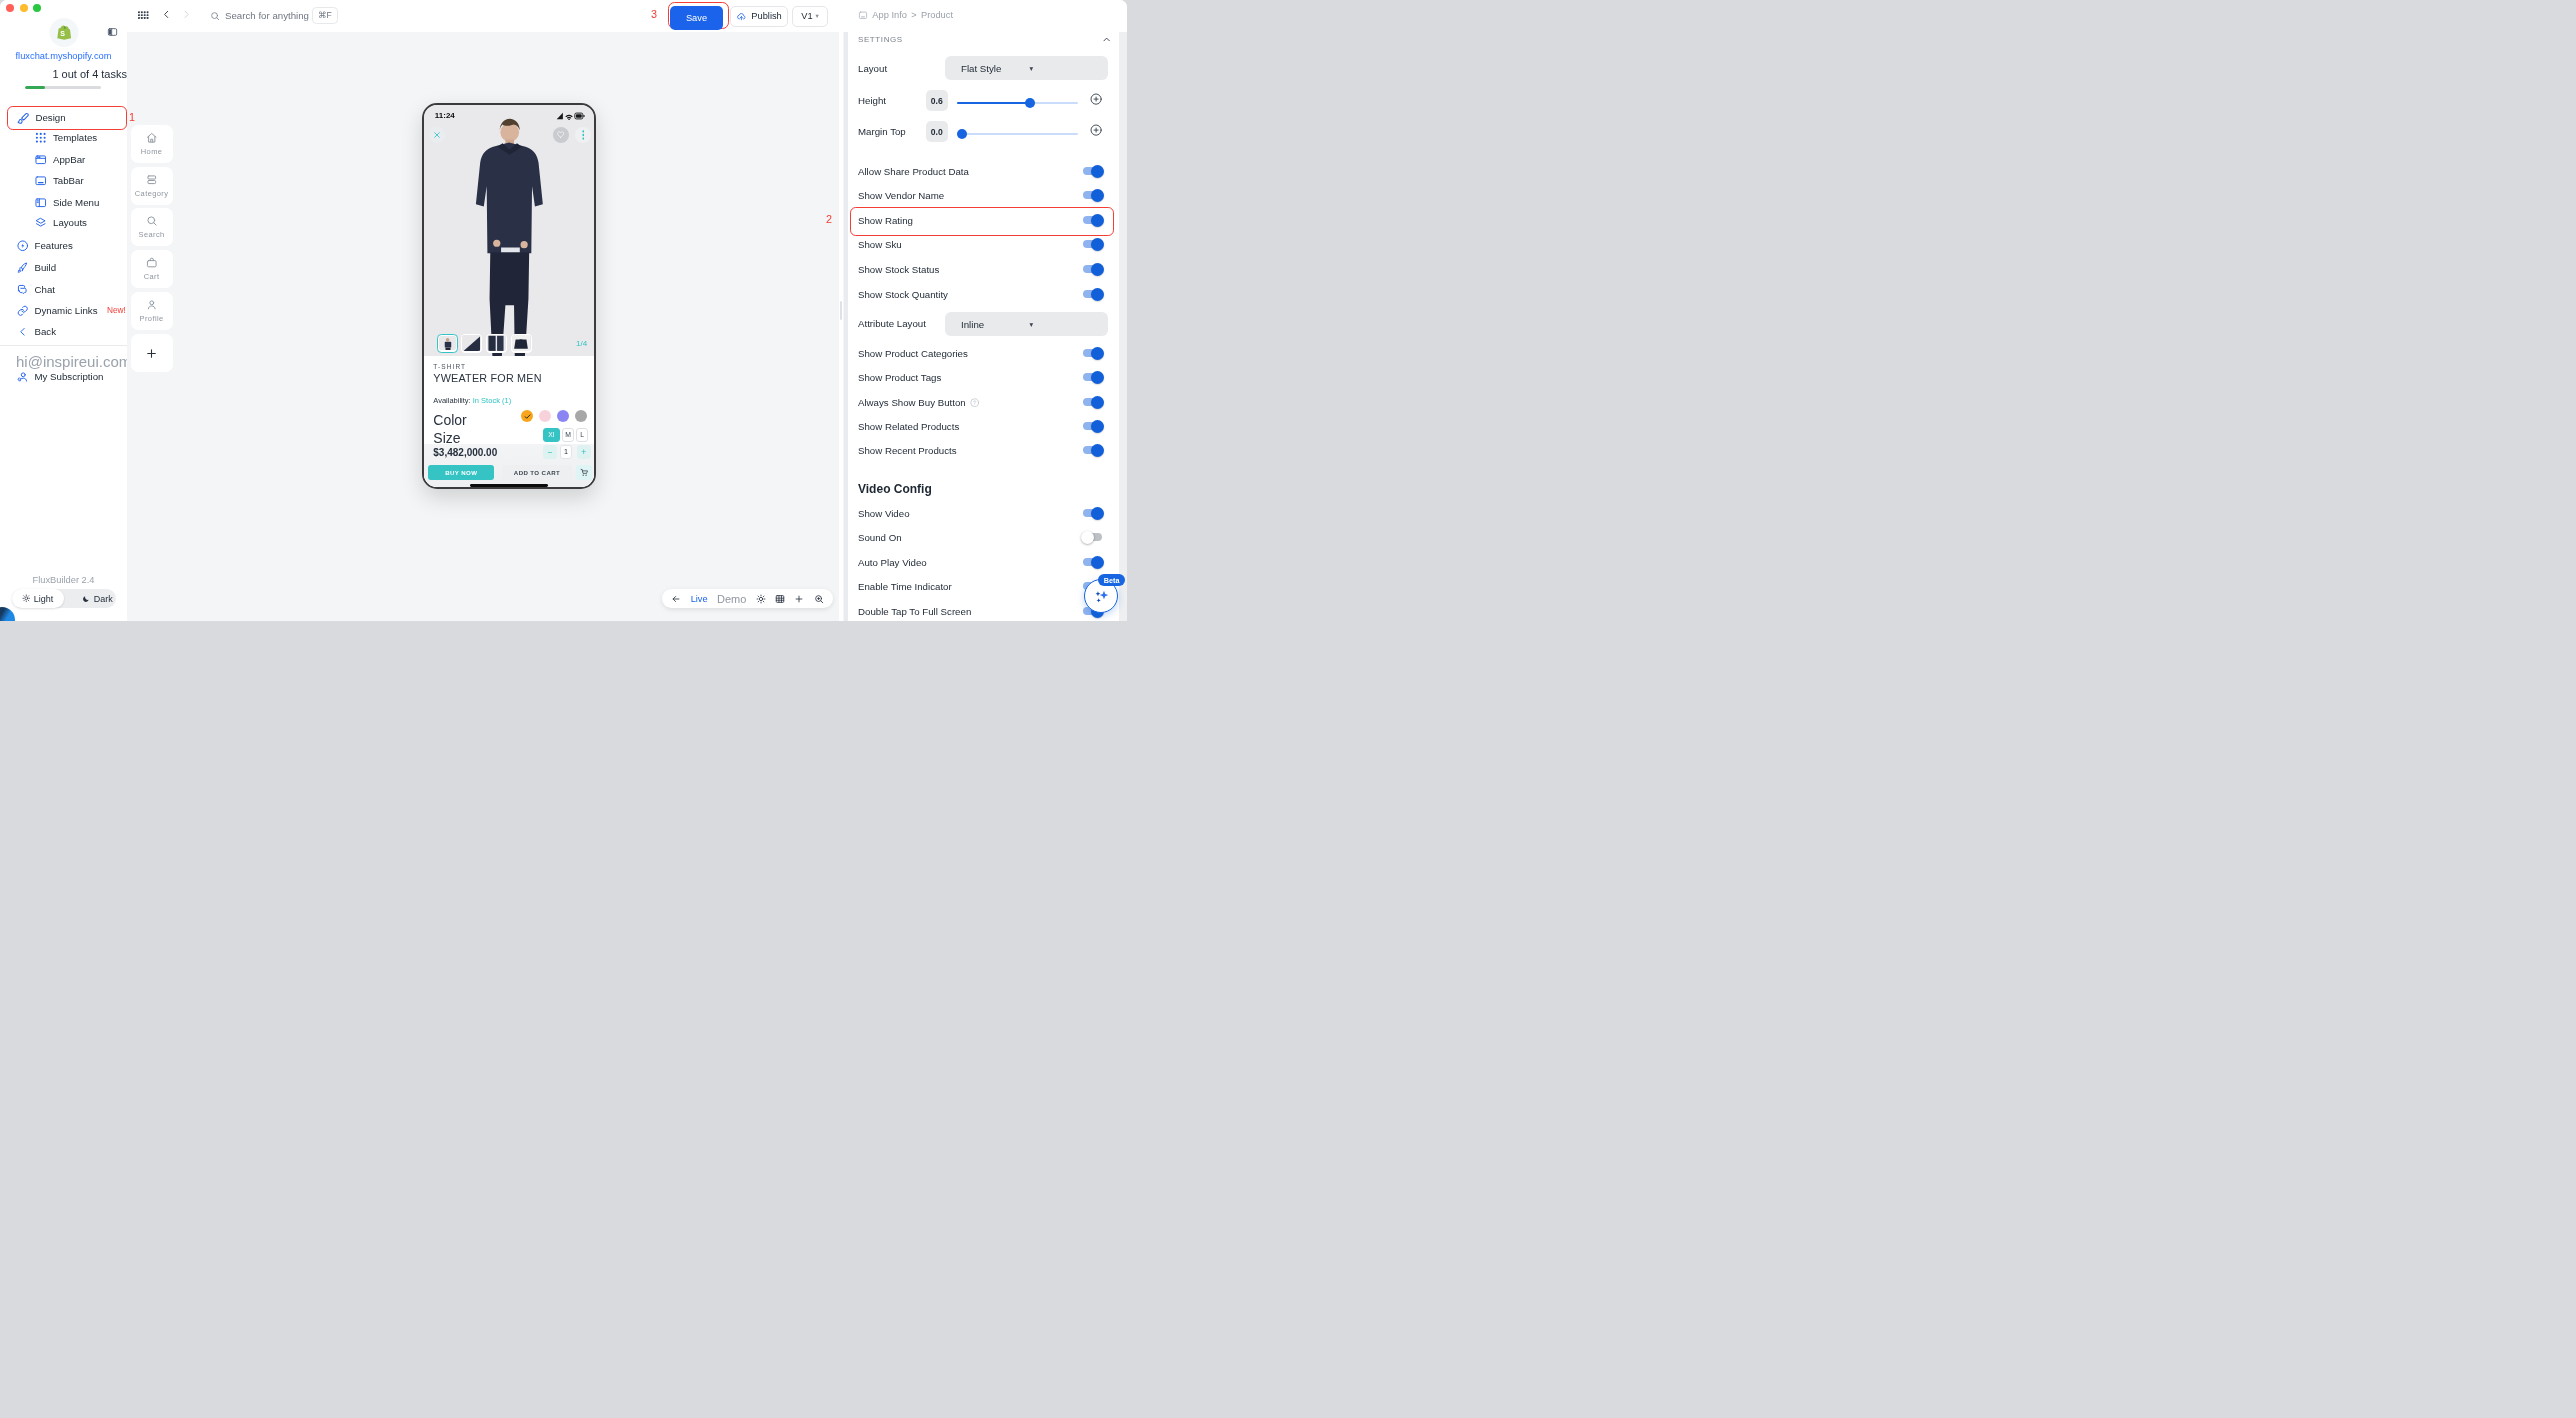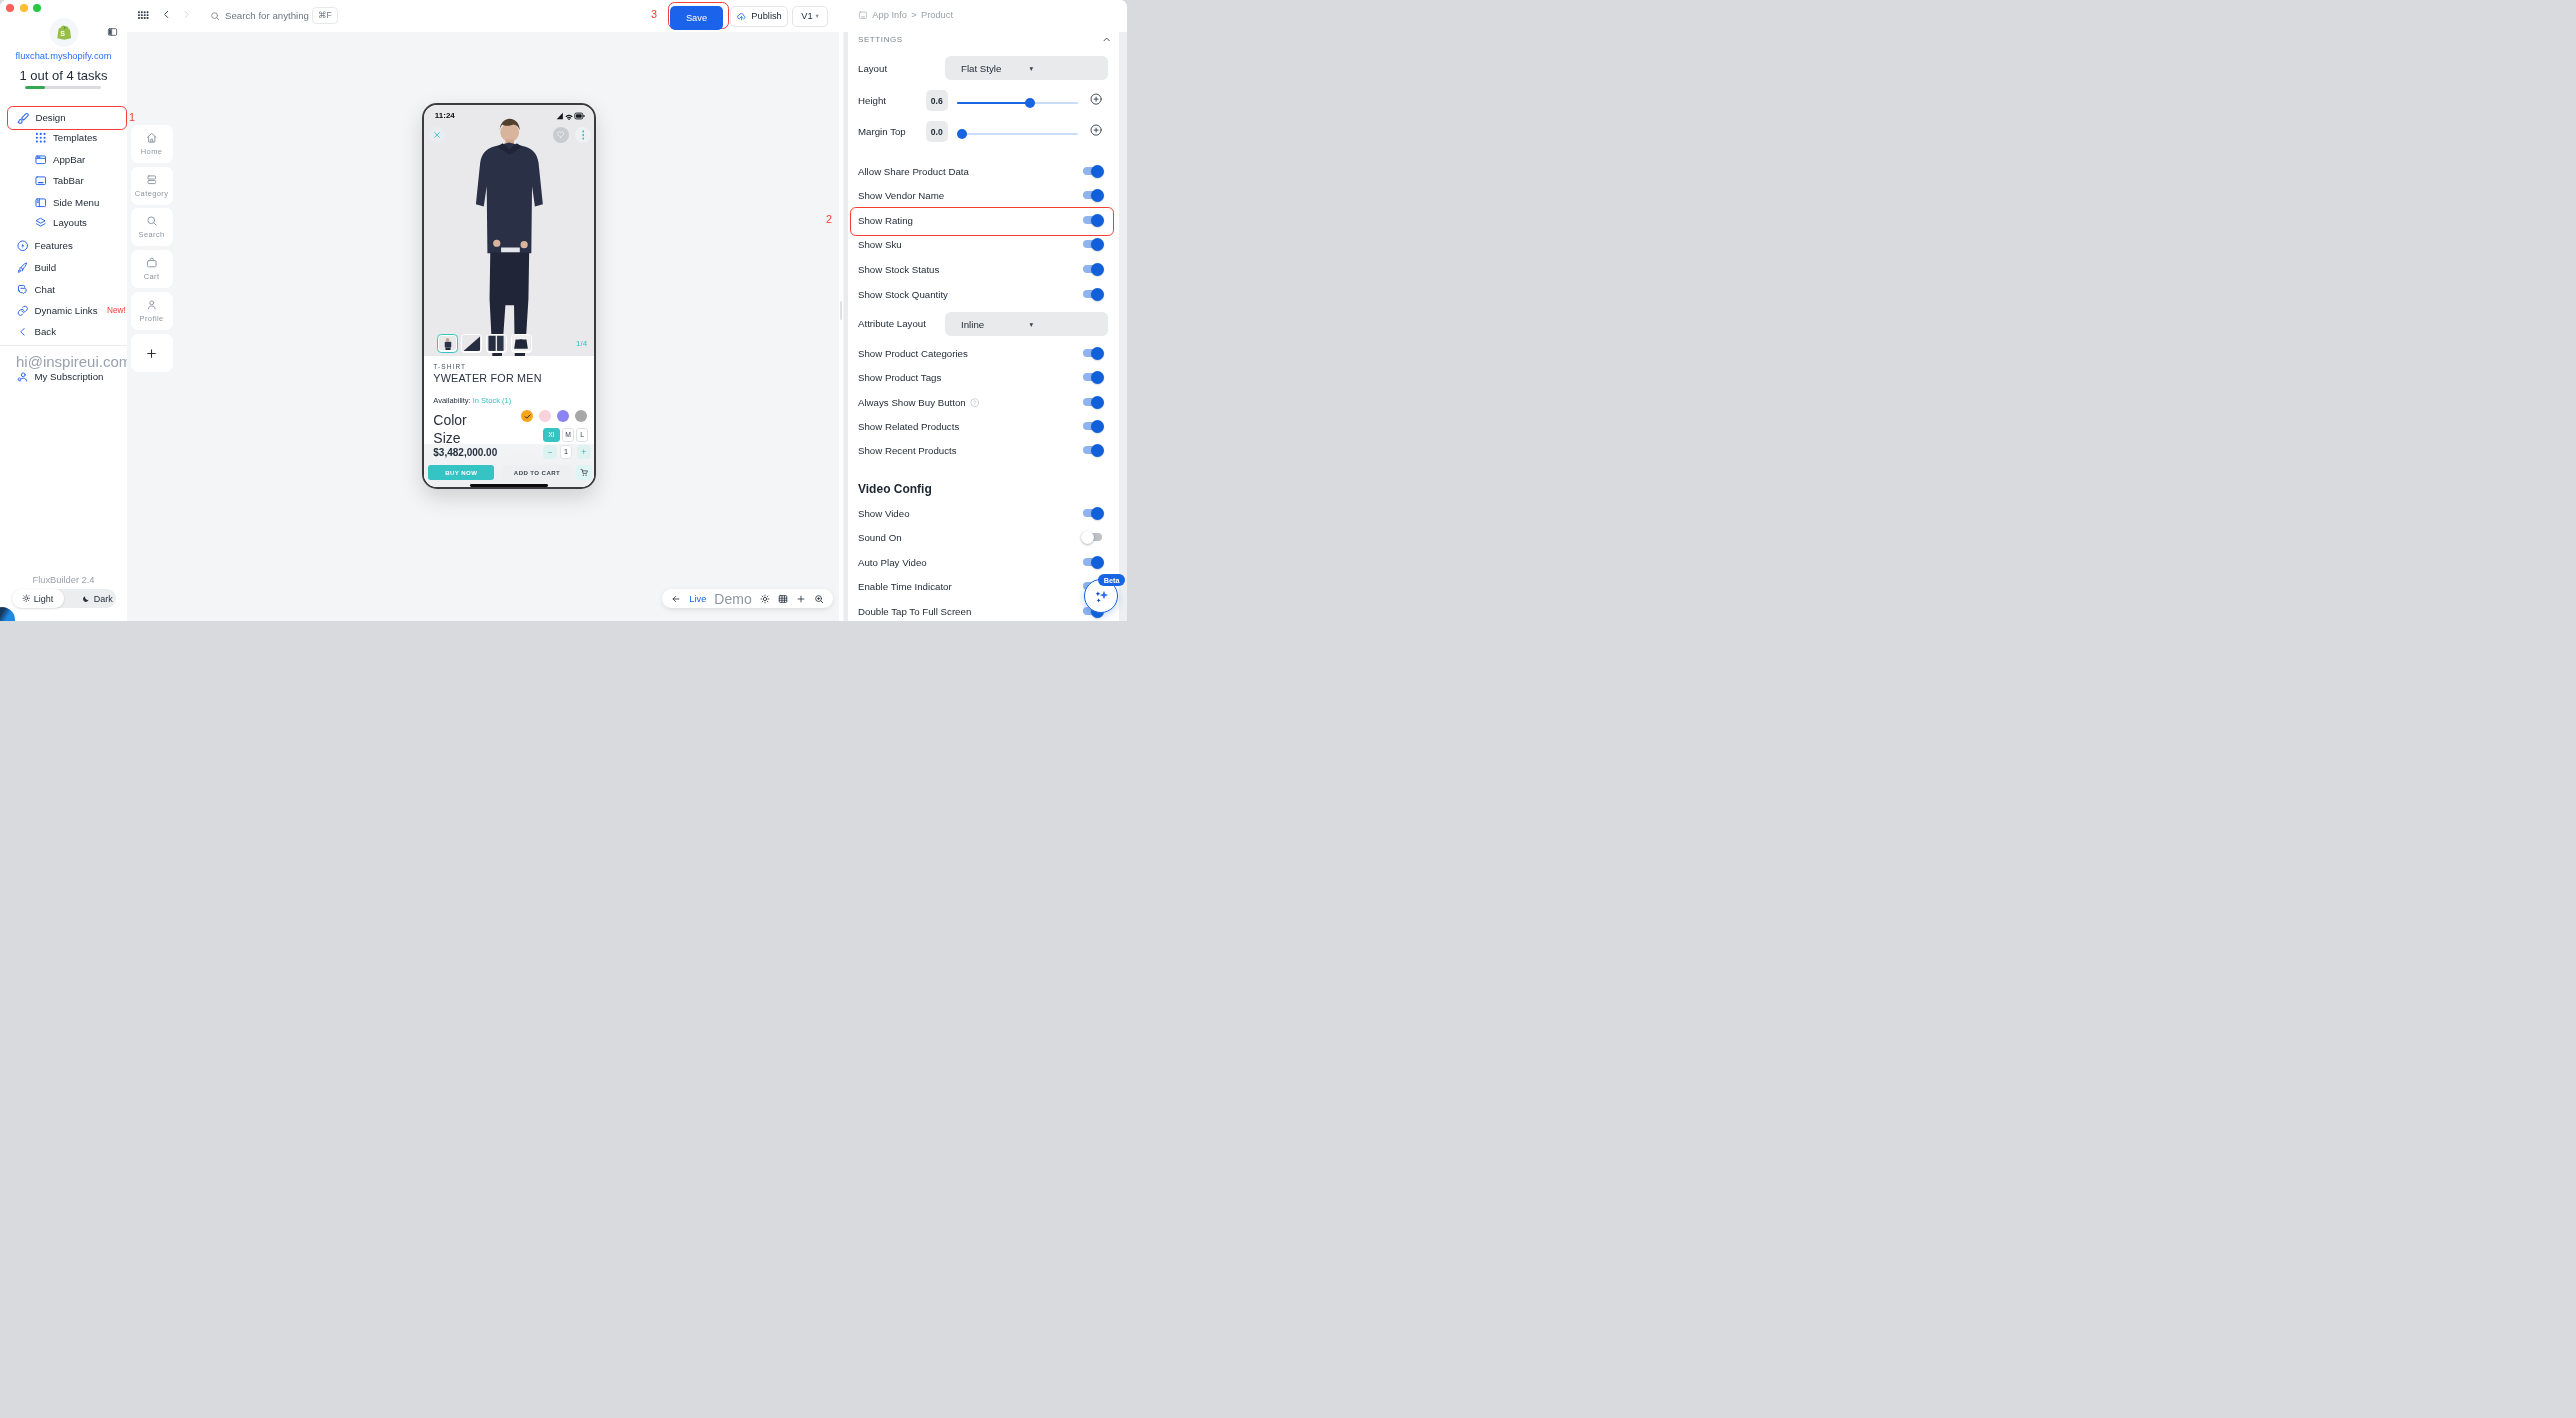--- a/index.html
+++ b/index.html
@@ -10,21 +10,21 @@
   .ic svg{width:100%;height:100%;display:block;}
 
   
   .sidebar{position:absolute;left:0;top:0;width:127px;height:621px;background:#fff;border-right:0.7px solid #e7e8ea;}
   .tl{position:absolute;top:3.6px;left:5.8px;display:flex;gap:5.8px;}
   .tl i{width:8px;height:8px;border-radius:50%;display:block;}
   .side-toggle{position:absolute;left:106px;top:26.6px;width:13px;height:10px;color:#4a5568;}
   .logo-wrap{position:absolute;left:50%;transform:translateX(-50%);top:18px;width:29px;height:29px;border-radius:50%;
              background:#f4f7f9;display:flex;align-items:center;justify-content:center;}
   .domain{position:absolute;left:0;right:0;top:51px;text-align:center;color:#2970ff;font-size:9.3px;}
-  .tasks{position:absolute;left:0;right:0;top:68px;text-align:center;color:#1f2a37;font-size:13px;}
+  .tasks{position:absolute;left:0;right:0;top:68px;text-align:right;color:#1f2a37;font-size:11px;}
   .progress{position:absolute;left:25px;top:86px;width:76px;height:2.9px;border-radius:2.2px;background:#d9dbde;overflow:hidden;}
   .progress i{display:block;height:100%;background:#35a853;border-radius:2.2px;}
   .design-box{position:absolute;left:7.2px;top:106px;width:109px;height:21.6px;border:1.4px solid #f33d35;border-radius:5.8px;
               display:flex;align-items:center;gap:6.5px;padding-left:8.6px;background:#fff;}
   .srow{position:absolute;height:18.7px;display:flex;align-items:center;gap:6.5px;font-size:9.7px;color:#222c37;}
   .srow .ic{width:11.5px;height:11.5px;color:#2563eb;}
   .sub{left:35px;}
   .top-lv{left:16.5px;}
   .badge-new{color:#f33d35;font-size:8.3px;margin-left:2.9px;}
   .sdivider{position:absolute;left:0;right:0;top:345px;height:0.7px;background:#e9eaec;}
@@ -56,21 +56,21 @@
   .widget .ic{width:11.5px;height:11.5px;}
   .widget span{font-size:7.5px;letter-spacing:0.4px;}
   .gutter{position:absolute;left:712px;top:32px;width:4.3px;height:589px;background:#fff;}
   .gthumb{position:absolute;left:0.7px;top:269px;width:2.2px;height:19.4px;border-radius:1.4px;background:#dfe2e5;}
   .strip{position:absolute;left:717px;top:32px;width:4.3px;height:589px;background:#e9ebee;}
   .toolbar{position:absolute;left:535px;top:589px;width:171px;height:19.4px;background:#fff;border-radius:10px;
            box-shadow:0 1.4px 5.8px rgba(0,0,0,.10);display:flex;align-items:center;justify-content:space-between;
            padding:0 9.3px;box-sizing:border-box;}
   .toolbar .ic{width:10px;height:10px;color:#2a3340;}
   .t-live{color:#1b63eb;font-size:9.3px;}
-  .t-demo{color:#9096a0;font-size:14px;}
+  .t-demo{color:#9096a0;font-size:11px;}
 
   
   .phone{position:absolute;left:295px;top:103px;width:170px;height:382px;background:#f1f1f3;border:2.2px solid #3b3b3d;
          border-radius:15px;box-shadow:0 8.6px 21.6px rgba(0,0,0,.15);overflow:hidden;}
   .photo{position:absolute;left:0;top:0;width:170px;height:252px;}
   .ptime{position:absolute;left:10.8px;top:5.8px;font-size:8px;font-weight:bold;color:#0c0d0e;}
   .pstat{position:absolute;right:8.6px;top:7.2px;width:29px;height:8px;}
   .pcirc{position:absolute;width:16px;height:16px;border-radius:50%;display:flex;align-items:center;justify-content:center;}
   .thumb{position:absolute;top:229px;width:21px;height:18.7px;background:#fff;border-radius:4.3px;padding:1.4px;box-sizing:border-box;}
   .thumb.sel{border:1.1px solid #35c3c4;}

